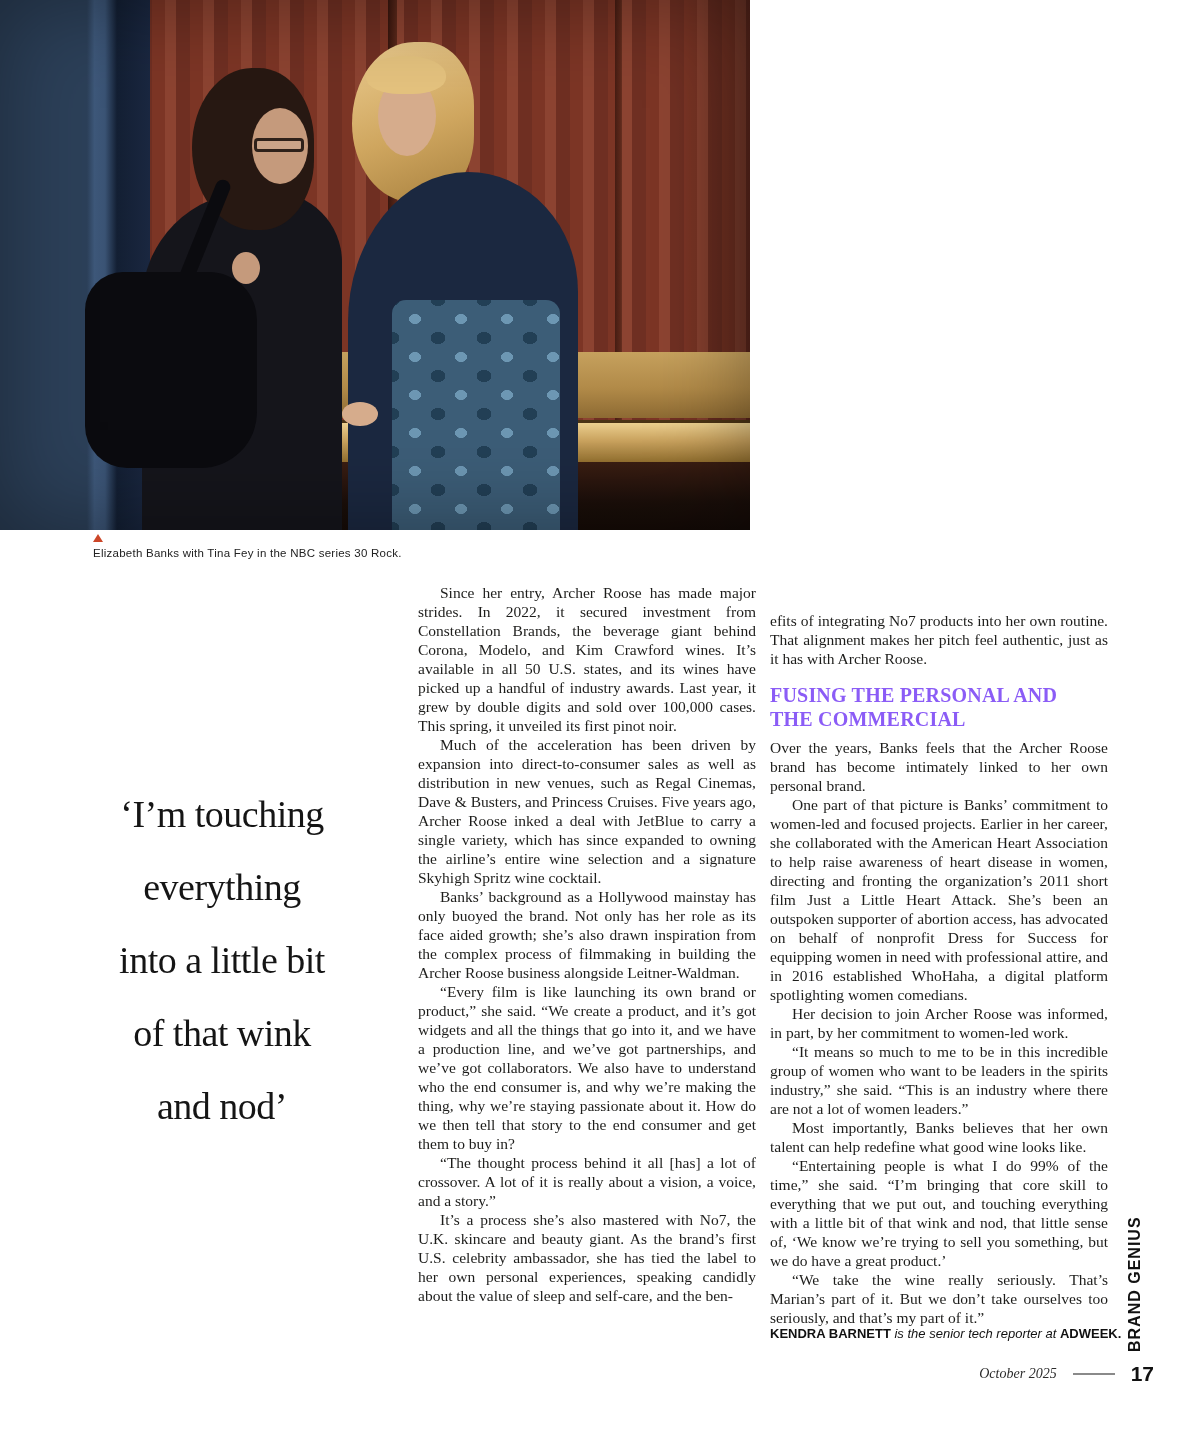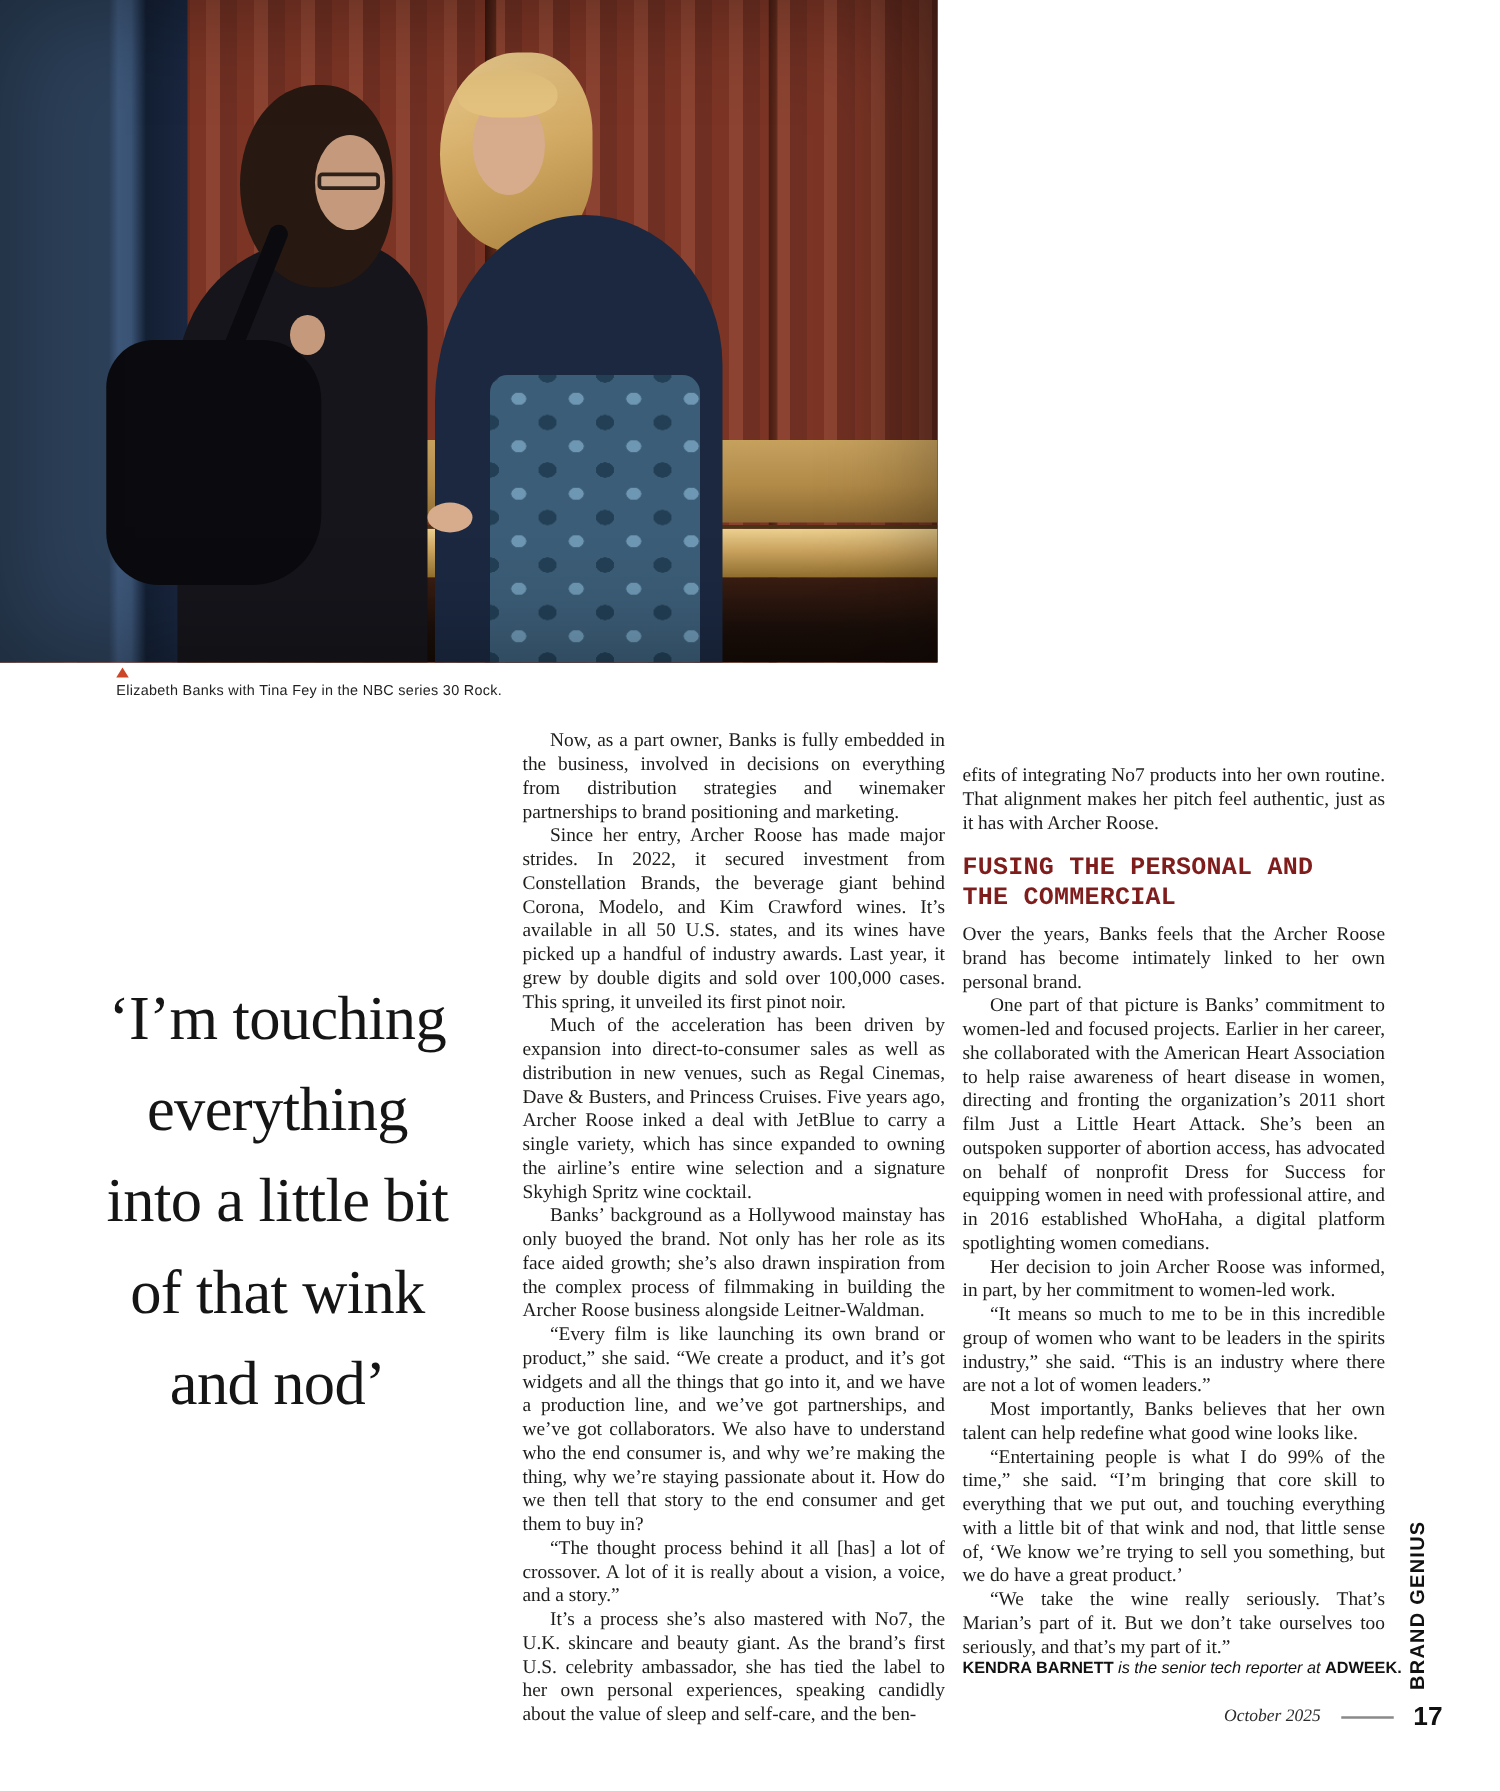--- a/index.html
+++ b/index.html
@@ -68,31 +68,31 @@
   
   .caption-block { position:absolute; left:57px; top:534px; width:500px;
     font-family:"Liberation Sans", sans-serif;margin-left:36px; }
   .caption-marker { width:0; height:0; border-left:5px solid transparent;
     border-right:5px solid transparent; border-bottom:8px solid #cc4628; margin-bottom:5px; }
   .caption-text { font-size:11.5px; letter-spacing:.25px; color:#222; }
 
   
   .pull-quote { position:absolute; left:28px; top:778px; width:388px;
     text-align:center; font-family:"Liberation Serif", serif;
-    font-size:50px; line-height:73px; color:#151515; letter-spacing:-.5px; }
+    font-size:38px; line-height:73px; color:#151515; letter-spacing:-.5px; }
 
   
   .col { position:absolute; top:583px; width:338px;
     font-size:15.5px; line-height:19px; text-align:justify;
     color:#1d1d1b; hyphens:auto; -webkit-hyphens:auto; }
   .col-1 { left:418px; }
   .col-2 { left:770px;margin-top:28px; }
   .col p.indent { text-indent:22px; }
-  .section-heading { font-family:Liberation Mono, monospace; font-weight:700;
-    font-size:20px; line-height:24px; color:#7f1d1d; letter-spacing:.2px;
+  .section-heading { font-family:Liberation Serif, serif; font-weight:700;
+    font-size:20px; line-height:24px; color:#8b5cf6; letter-spacing:.2px;
     margin:15px 0 7px 0; text-align:left; }
   .section-heading span { display:block; }
 
   
   .byline { position:absolute; left:770px; top:1326px; width:360px;
     font-family:"Liberation Sans", sans-serif; font-size:13px; color:#111; }
   .byline .b { font-weight:700; }
   .byline .i { font-style:italic;margin-top:44px; }
 
   
@@ -146,21 +146,20 @@
 
   <div class="pull-quote">
     <div>‘I’m touching</div>
     <div>everything</div>
     <div>into a little bit</div>
     <div>of that wink</div>
     <div>and nod’</div>
   </div>
 
   <div class="col col-1">
-    <p class="indent">Now, as a part owner, Banks is fully embedded in the business, involved in decisions on everything from distribution strategies and winemaker partnerships to brand positioning and marketing.</p>
     <p class="indent">Since her entry, Archer Roose has made major strides. In 2022, it secured investment from Constellation Brands, the beverage giant behind Corona, Modelo, and Kim Crawford wines. It’s available in all 50 U.S. states, and its wines have picked up a handful of industry awards. Last year, it grew by double digits and sold over 100,000 cases. This spring, it unveiled its first pinot noir.</p>
     <p class="indent">Much of the acceleration has been driven by expansion into direct-to-consumer sales as well as distribution in new venues, such as Regal Cinemas, Dave &amp; Busters, and Princess Cruises. Five years ago, Archer Roose inked a deal with JetBlue to carry a single variety, which has since expanded to owning the airline’s entire wine selection and a signature Skyhigh Spritz wine cocktail.</p>
     <p class="indent">Banks’ background as a Hollywood mainstay has only buoyed the brand. Not only has her role as its face aided growth; she’s also drawn inspiration from the complex process of filmmaking in building the Archer Roose business alongside Leitner-Waldman.</p>
     <p class="indent">“Every film is like launching its own brand or product,” she said. “We create a product, and it’s got widgets and all the things that go into it, and we have a production line, and we’ve got partnerships, and we’ve got collaborators. We also have to understand who the end consumer is, and why we’re making the thing, why we’re staying passionate about it. How do we then tell that story to the end consumer and get them to buy in?</p>
     <p class="indent">“The thought process behind it all [has] a lot of crossover. A lot of it is really about a vision, a voice, and a story.”</p>
     <p class="indent">It’s a process she’s also mastered with No7, the U.K. skincare and beauty giant. As the brand’s first U.S. celebrity ambassador, she has tied the label to her own personal experiences, speaking candidly about the value of sleep and self-care, and the ben-</p>
   </div>
 
   <div class="col col-2">
     <p>efits of integrating No7 products into her own routine. That alignment makes her pitch feel authentic, just as it has with Archer Roose.</p>

